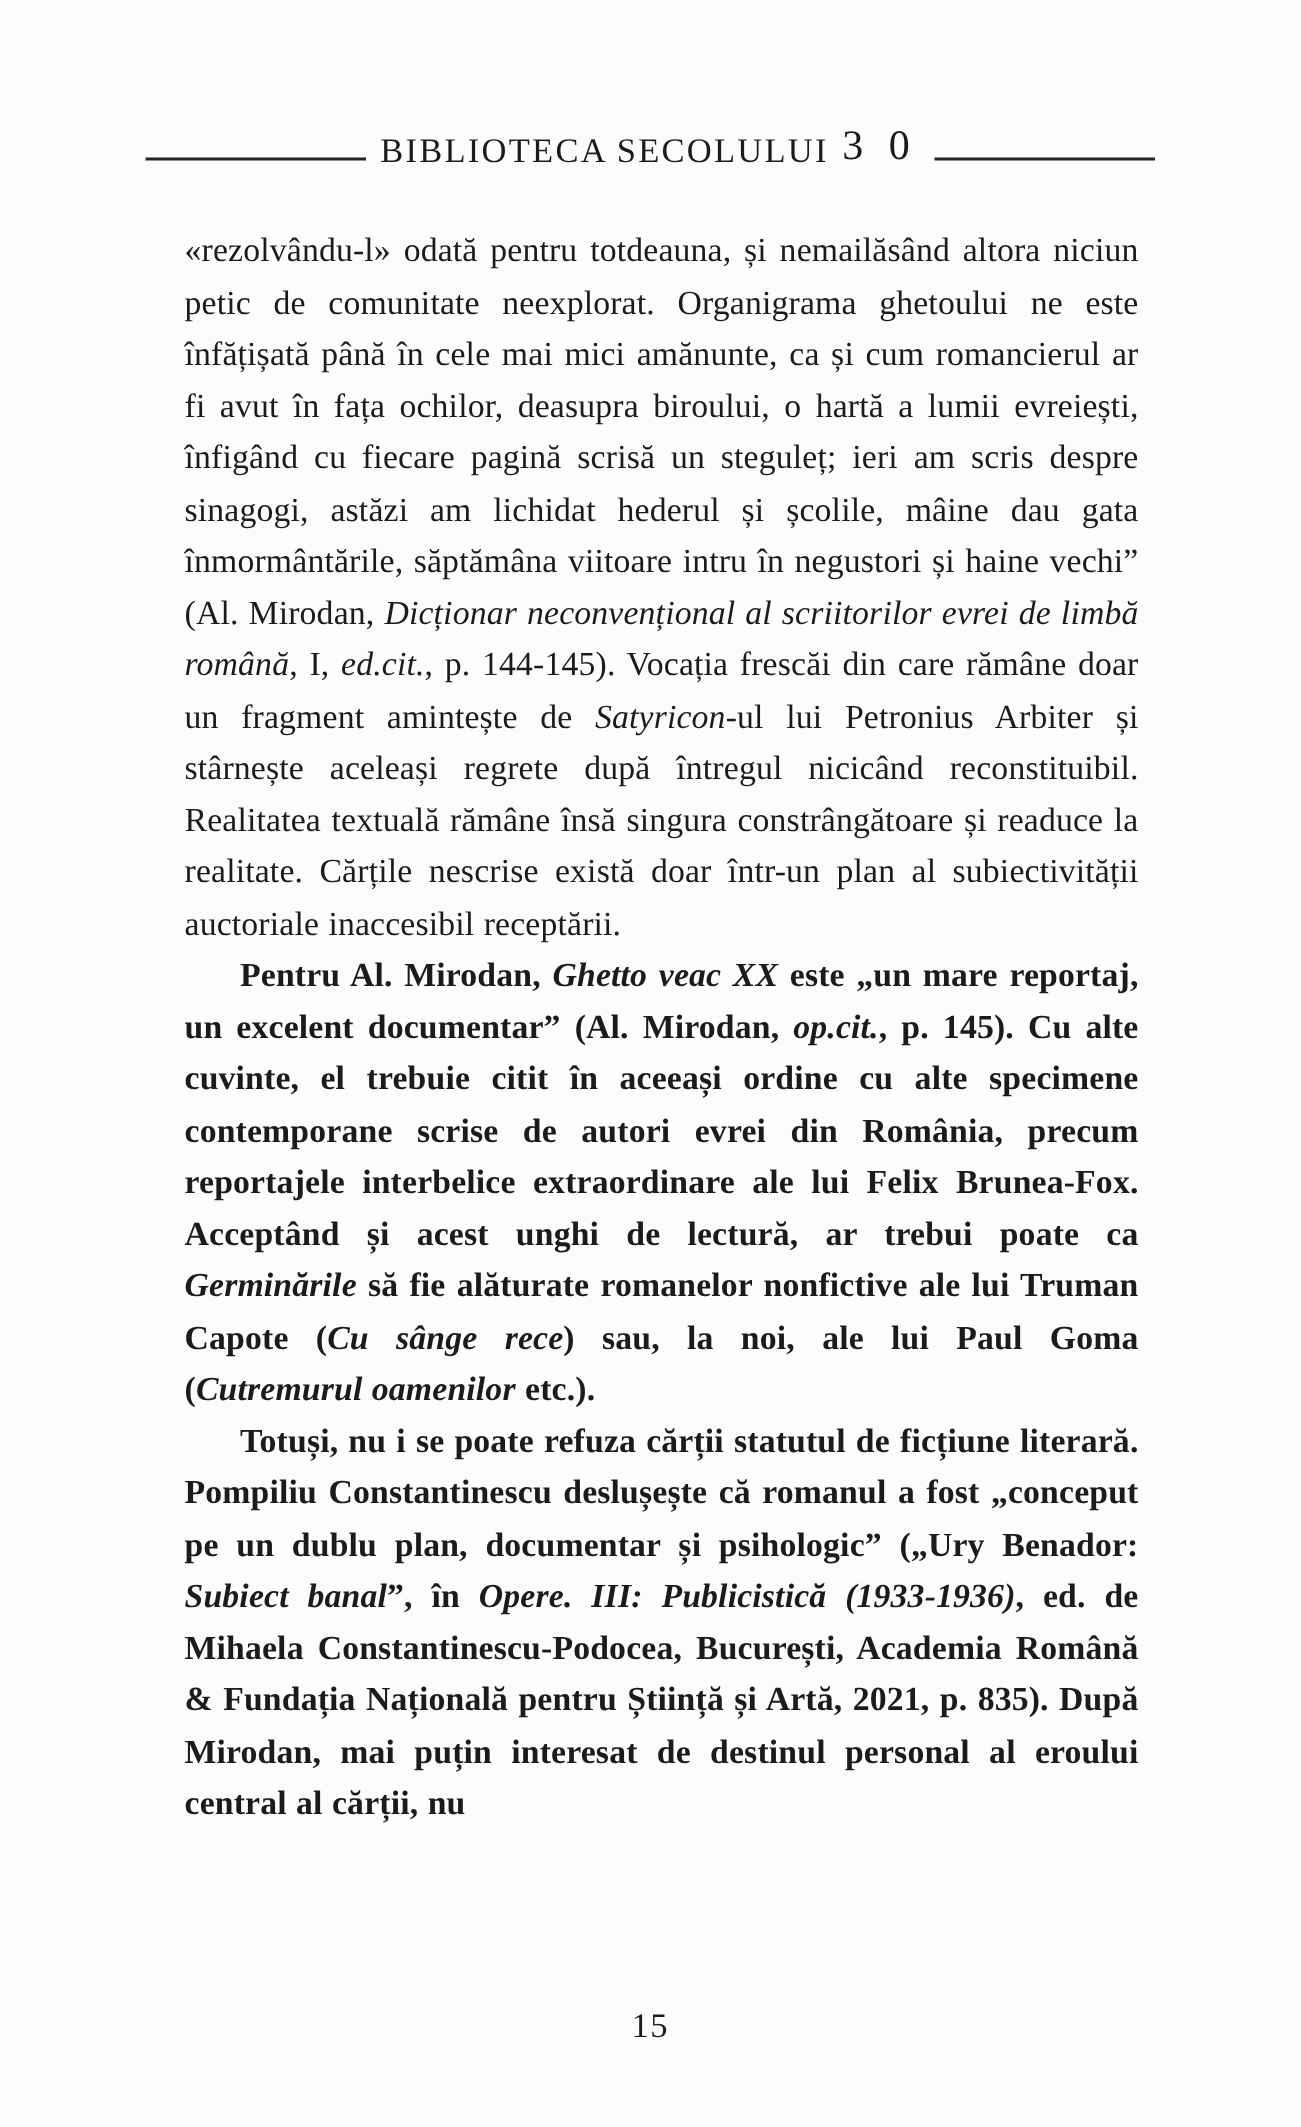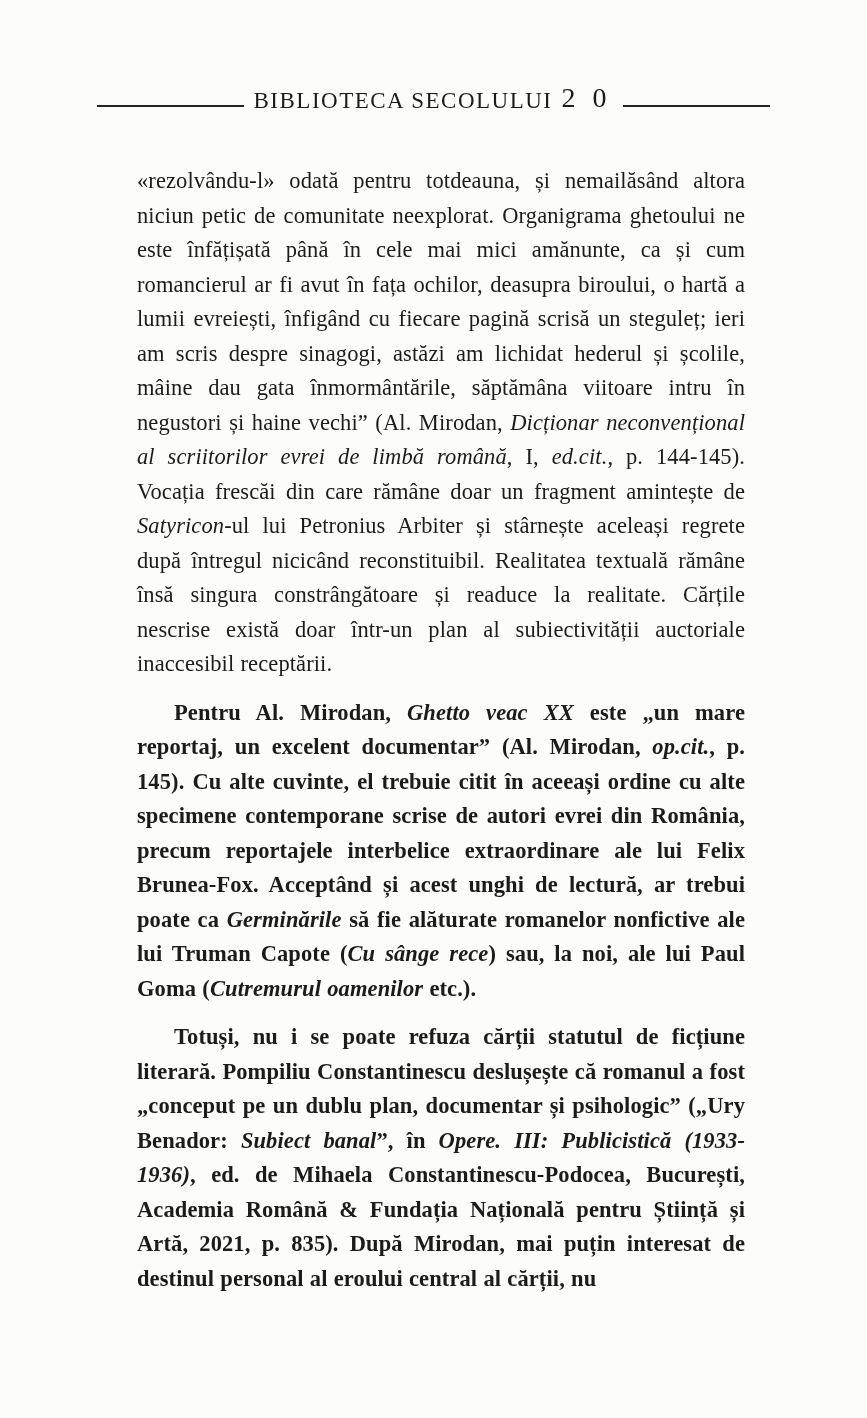--- a/index.html
+++ b/index.html
@@ -55,21 +55,21 @@
     top: 150px;
     left: 123px;
     width: 636px;
     font-size: 22.5px;
     line-height: 34.5px;
     text-align: justify;
     letter-spacing: 0.1px;
     word-spacing: 0.5px;
   }
   .page-text p {
-    margin: 14px;
+    margin: 0;
     padding: 0;
   }
   .page-text p.indent {
     text-indent: 37px;
     font-weight: bold;
   }
   .page-text .run-italic {
     font-style: italic;
   }
   
@@ -84,24 +84,25 @@
   }
 </style>
 </head>
 <body>
 
 <div class="page">
 
   <div class="running-header">
     <div class="header-rule left"></div>
     <span class="series-title">BIBLIOTECA SECOLULUI</span>
-    <span class="series-number">2 0</span>
+    <span class="series-number">3 0</span>
     <div class="header-rule right"></div>
   </div>
 
   <div class="page-text" id="page-text">
       <p><span>«rezolvându-l» odată pentru totdeauna, și nemailăsând altora niciun petic de comunitate neexplorat. Organigrama ghetoului ne este înfățișată până în cele mai mici amănunte, ca și cum romancierul ar fi avut în fața ochilor, deasupra biroului, o hartă a lumii evreiești, înfigând cu fiecare pagină scrisă un steguleț; ieri am scris despre sinagogi, astăzi am lichidat hederul și școlile, mâine dau gata înmormântările, săptămâna viitoare intru în negustori și haine vechi” (Al. Mirodan, </span><span class="run-italic">Dicționar neconvențional al scriitorilor evrei de limbă română</span><span>, I, </span><span class="run-italic">ed.cit.</span><span>, p. 144-145). Vocația frescăi din care rămâne doar un fragment amintește de </span><span class="run-italic">Satyricon</span><span>-ul lui Petronius Arbiter și stârnește aceleași regrete după întregul nicicând reconstituibil. Realitatea textuală rămâne însă singura constrângătoare și readuce la realitate. Cărțile nescrise există doar într-un plan al subiectivității auctoriale inaccesibil receptării.</span></p>
       <p class="indent"><span>Pentru Al. Mirodan, </span><span class="run-italic">Ghetto veac XX</span><span> este „un mare reportaj, un excelent documentar” (Al. Mirodan, </span><span class="run-italic">op.cit.</span><span>, p. 145). Cu alte cuvinte, el trebuie citit în aceeași ordine cu alte specimene contemporane scrise de autori evrei din România, precum reportajele interbelice extraordinare ale lui Felix Brunea-Fox. Acceptând și acest unghi de lectură, ar trebui poate ca </span><span class="run-italic">Germinările</span><span> să fie alăturate romanelor nonfictive ale lui Truman Capote (</span><span class="run-italic">Cu sânge rece</span><span>) sau, la noi, ale lui Paul Goma (</span><span class="run-italic">Cutremurul oamenilor</span><span> etc.).</span></p>
       <p class="indent"><span>Totuși, nu i se poate refuza cărții statutul de ficțiune literară. Pompiliu Constantinescu deslușește că romanul a fost „conceput pe un dublu plan, documentar și psihologic” („Ury Benador: </span><span class="run-italic">Subiect banal</span><span>”, în </span><span class="run-italic">Opere. III: Publicistică (1933-1936)</span><span>, ed. de Mihaela Constantinescu-Podocea, București, Academia Română &amp; Fundația Națională pentru Știință și Artă, 2021, p. 835). După Mirodan, mai puțin interesat de destinul personal al eroului central al cărții, nu</span></p>
     </div>
 
+  <div class="page-number">15</div>
 
 </div>
 
 </body></html>

